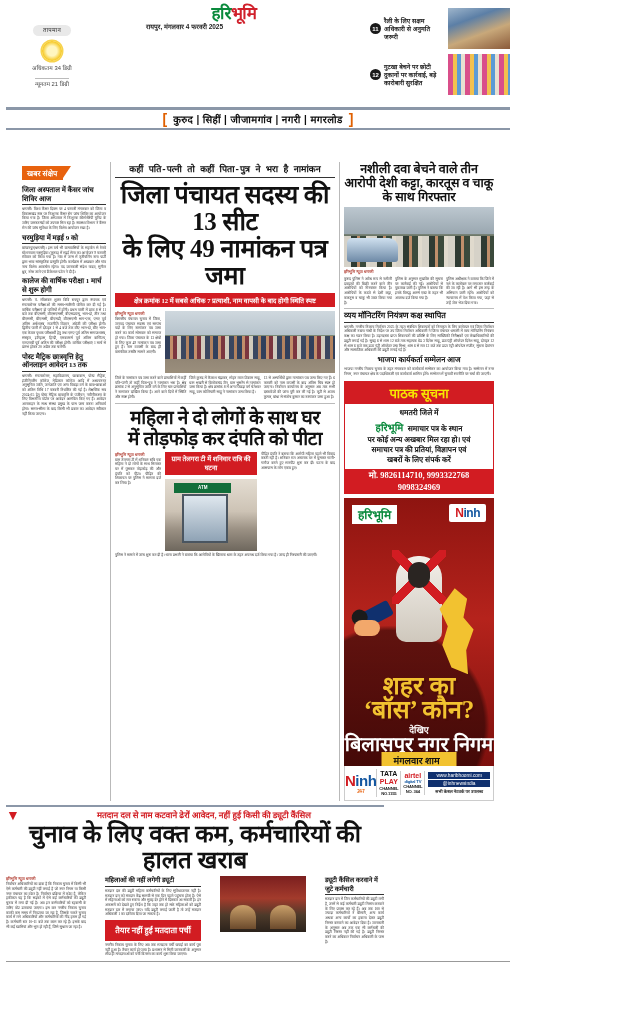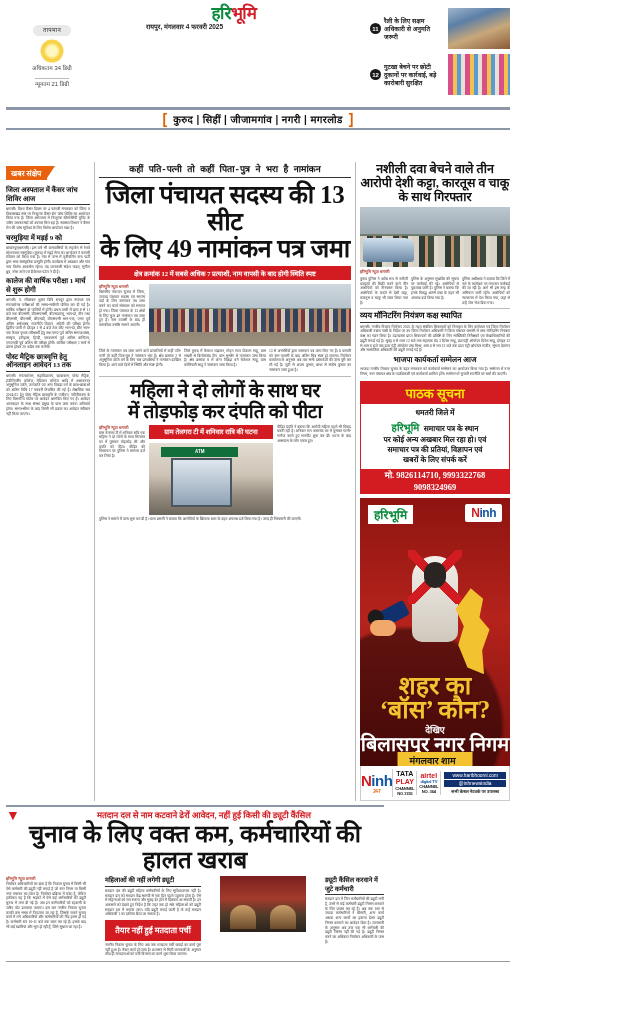--- a/index.html
+++ b/index.html
@@ -55,21 +55,21 @@
 
   .editions{
     display:flex;align-items:center;justify-content:center;gap:6px;
     border-top:3px solid #8b97a8;margin:2px 6px 0 6px;padding-top:2px;height:14px;
   }
   .editions .brk{color:#e06000;font-size:14px;font-weight:bold;line-height:10px;}
   .ed-names{font-size:10px;font-weight:bold;color:#111;letter-spacing:.4px;}
   .rule-dark{height:2px;background:#8b97a8;margin:2px 6px 3px 6px;}
 
   
-  .content{display:flex;padding:0 6px;box-sizing:border-box;gap:4px;margin-top:32px;}
+  .content{display:flex;padding:0 22px;box-sizing:border-box;gap:4px;margin-top:32px;}
   .col-left{width:84px;flex:0 0 auto;}
   .col-mid{flex:1;}
   .col-right{width:150px;flex:0 0 auto;}
 
   .vline{border-left:.7px solid #b9b9b9;}
 
   
   .body-text{
     font-size:4.1px;line-height:5.2px;text-align:justify;color:#2a2a2a;
     font-family:"Liberation Serif","DejaVu Serif",serif;

